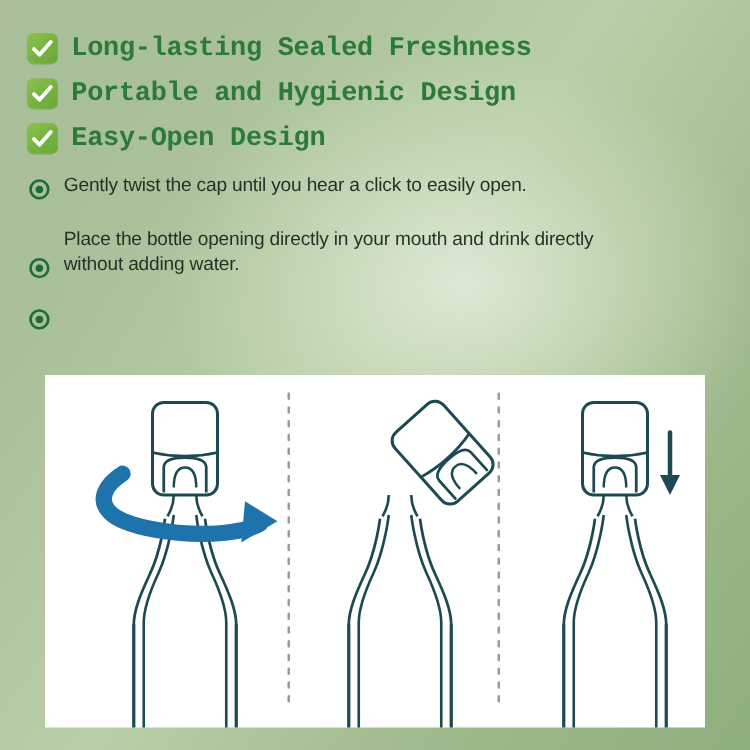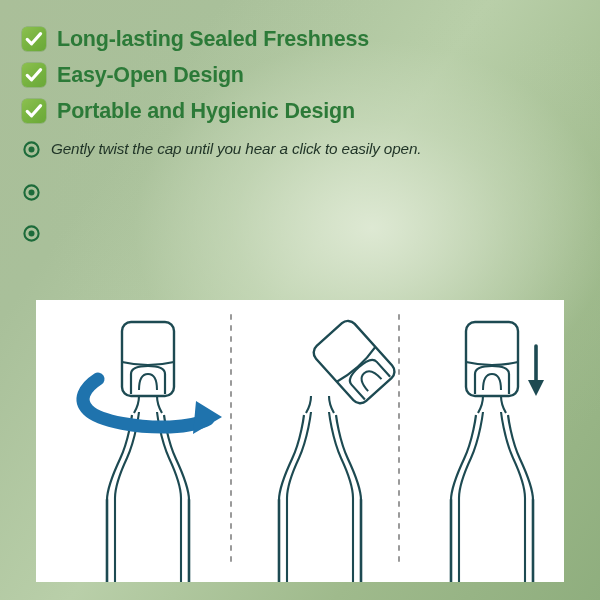--- a/index.html
+++ b/index.html
@@ -49,34 +49,34 @@
     left: 0;
     top: 0;
   }
   .feature-label {
     margin-left: 11px;
     font-size: 21.5px;
     font-weight: bold;
     color: #2c7a38;
     letter-spacing: -0.2px;
     white-space: nowrap;
+    font-family: Liberation Mono, monospace;
   }
 
   
   .instructions {
     position: absolute;
     left: 23px;
     top: 139px;
     width: 500px;
   }
   .instr-row {
     display: flex;
-    align-items: flex-start;
+    align-items: flex-end;
     margin-bottom: 22px;
-    font-style: italic;
   }
   .ring-bullet {
     flex: 0 0 auto;
     width: 17px;
     height: 17px;
     margin-top: 2px;
   }
   .instr-text {
     margin-left: 11px;
     font-size: 15.3px;
@@ -112,30 +112,30 @@
       </span>
       <span class="feature-label">Long-lasting Sealed Freshness</span>
     </div>
 
     <div class="feature-row">
       <span class="check-box">
         <svg width="24" height="24" viewBox="0 0 24 24">
           <path d="M5.2 12.3 L9.6 16.8 L18.6 6.6" fill="none" stroke="#ffffff" stroke-width="3.1" stroke-linecap="round" stroke-linejoin="round"></path>
         </svg>
       </span>
-      <span class="feature-label">Easy-Open Design</span>
+      <span class="feature-label">Portable and Hygienic Design</span>
     </div>
 
     <div class="feature-row">
       <span class="check-box">
         <svg width="24" height="24" viewBox="0 0 24 24">
           <path d="M5.2 12.3 L9.6 16.8 L18.6 6.6" fill="none" stroke="#ffffff" stroke-width="3.1" stroke-linecap="round" stroke-linejoin="round"></path>
         </svg>
       </span>
-      <span class="feature-label">Portable and Hygienic Design</span>
+      <span class="feature-label">Easy-Open Design</span>
     </div>
 
   </div>
 
   <div class="instructions">
 
     <div class="instr-row">
       <span class="ring-bullet">
         <svg width="17" height="17" viewBox="0 0 17 17">
           <circle cx="8.5" cy="8.5" r="7.1" fill="none" stroke="#1d6b3a" stroke-width="2.1"></circle>
@@ -145,20 +145,21 @@
       <span class="instr-text">Gently twist the cap until you hear a click to easily open.</span>
     </div>
 
     <div class="instr-row wide">
       <span class="ring-bullet">
         <svg width="17" height="17" viewBox="0 0 17 17">
           <circle cx="8.5" cy="8.5" r="7.1" fill="none" stroke="#1d6b3a" stroke-width="2.1"></circle>
           <circle cx="8.5" cy="8.5" r="3.0" fill="#1d6b3a"></circle>
         </svg>
       </span>
+      <span class="instr-text">Place the bottle opening directly in your mouth and drink directly without adding water.</span>
     </div>
 
     <div class="instr-row">
       <span class="ring-bullet">
         <svg width="17" height="17" viewBox="0 0 17 17">
           <circle cx="8.5" cy="8.5" r="7.1" fill="none" stroke="#1d6b3a" stroke-width="2.1"></circle>
           <circle cx="8.5" cy="8.5" r="3.0" fill="#1d6b3a"></circle>
         </svg>
       </span>
     </div>

